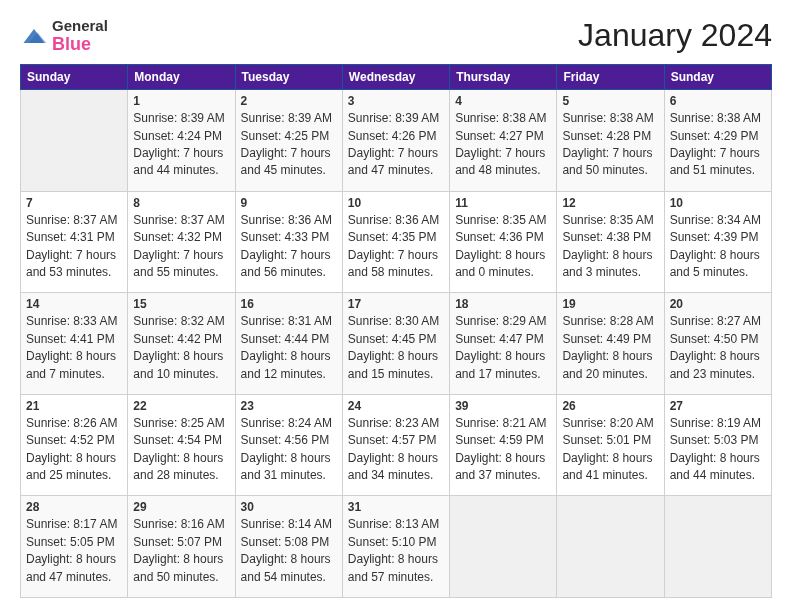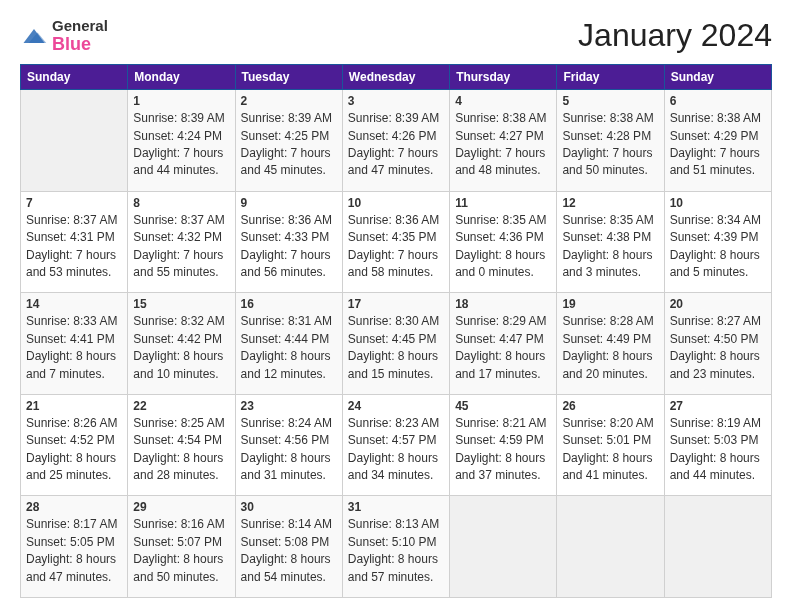--- a/index.html
+++ b/index.html
@@ -236,21 +236,21 @@
           </td>
           <td>
             <span class="day-num">23</span>
             <div class="cell-content">Sunrise: 8:24 AM<br>Sunset: 4:56 PM<br>Daylight: 8 hours and 31 minutes.</div>
           </td>
           <td>
             <span class="day-num">24</span>
             <div class="cell-content">Sunrise: 8:23 AM<br>Sunset: 4:57 PM<br>Daylight: 8 hours and 34 minutes.</div>
           </td>
           <td>
-            <span class="day-num">45</span>
+            <span class="day-num">39</span>
             <div class="cell-content">Sunrise: 8:21 AM<br>Sunset: 4:59 PM<br>Daylight: 8 hours and 37 minutes.</div>
           </td>
           <td>
             <span class="day-num">26</span>
             <div class="cell-content">Sunrise: 8:20 AM<br>Sunset: 5:01 PM<br>Daylight: 8 hours and 41 minutes.</div>
           </td>
           <td>
             <span class="day-num">27</span>
             <div class="cell-content">Sunrise: 8:19 AM<br>Sunset: 5:03 PM<br>Daylight: 8 hours and 44 minutes.</div>
           </td>

